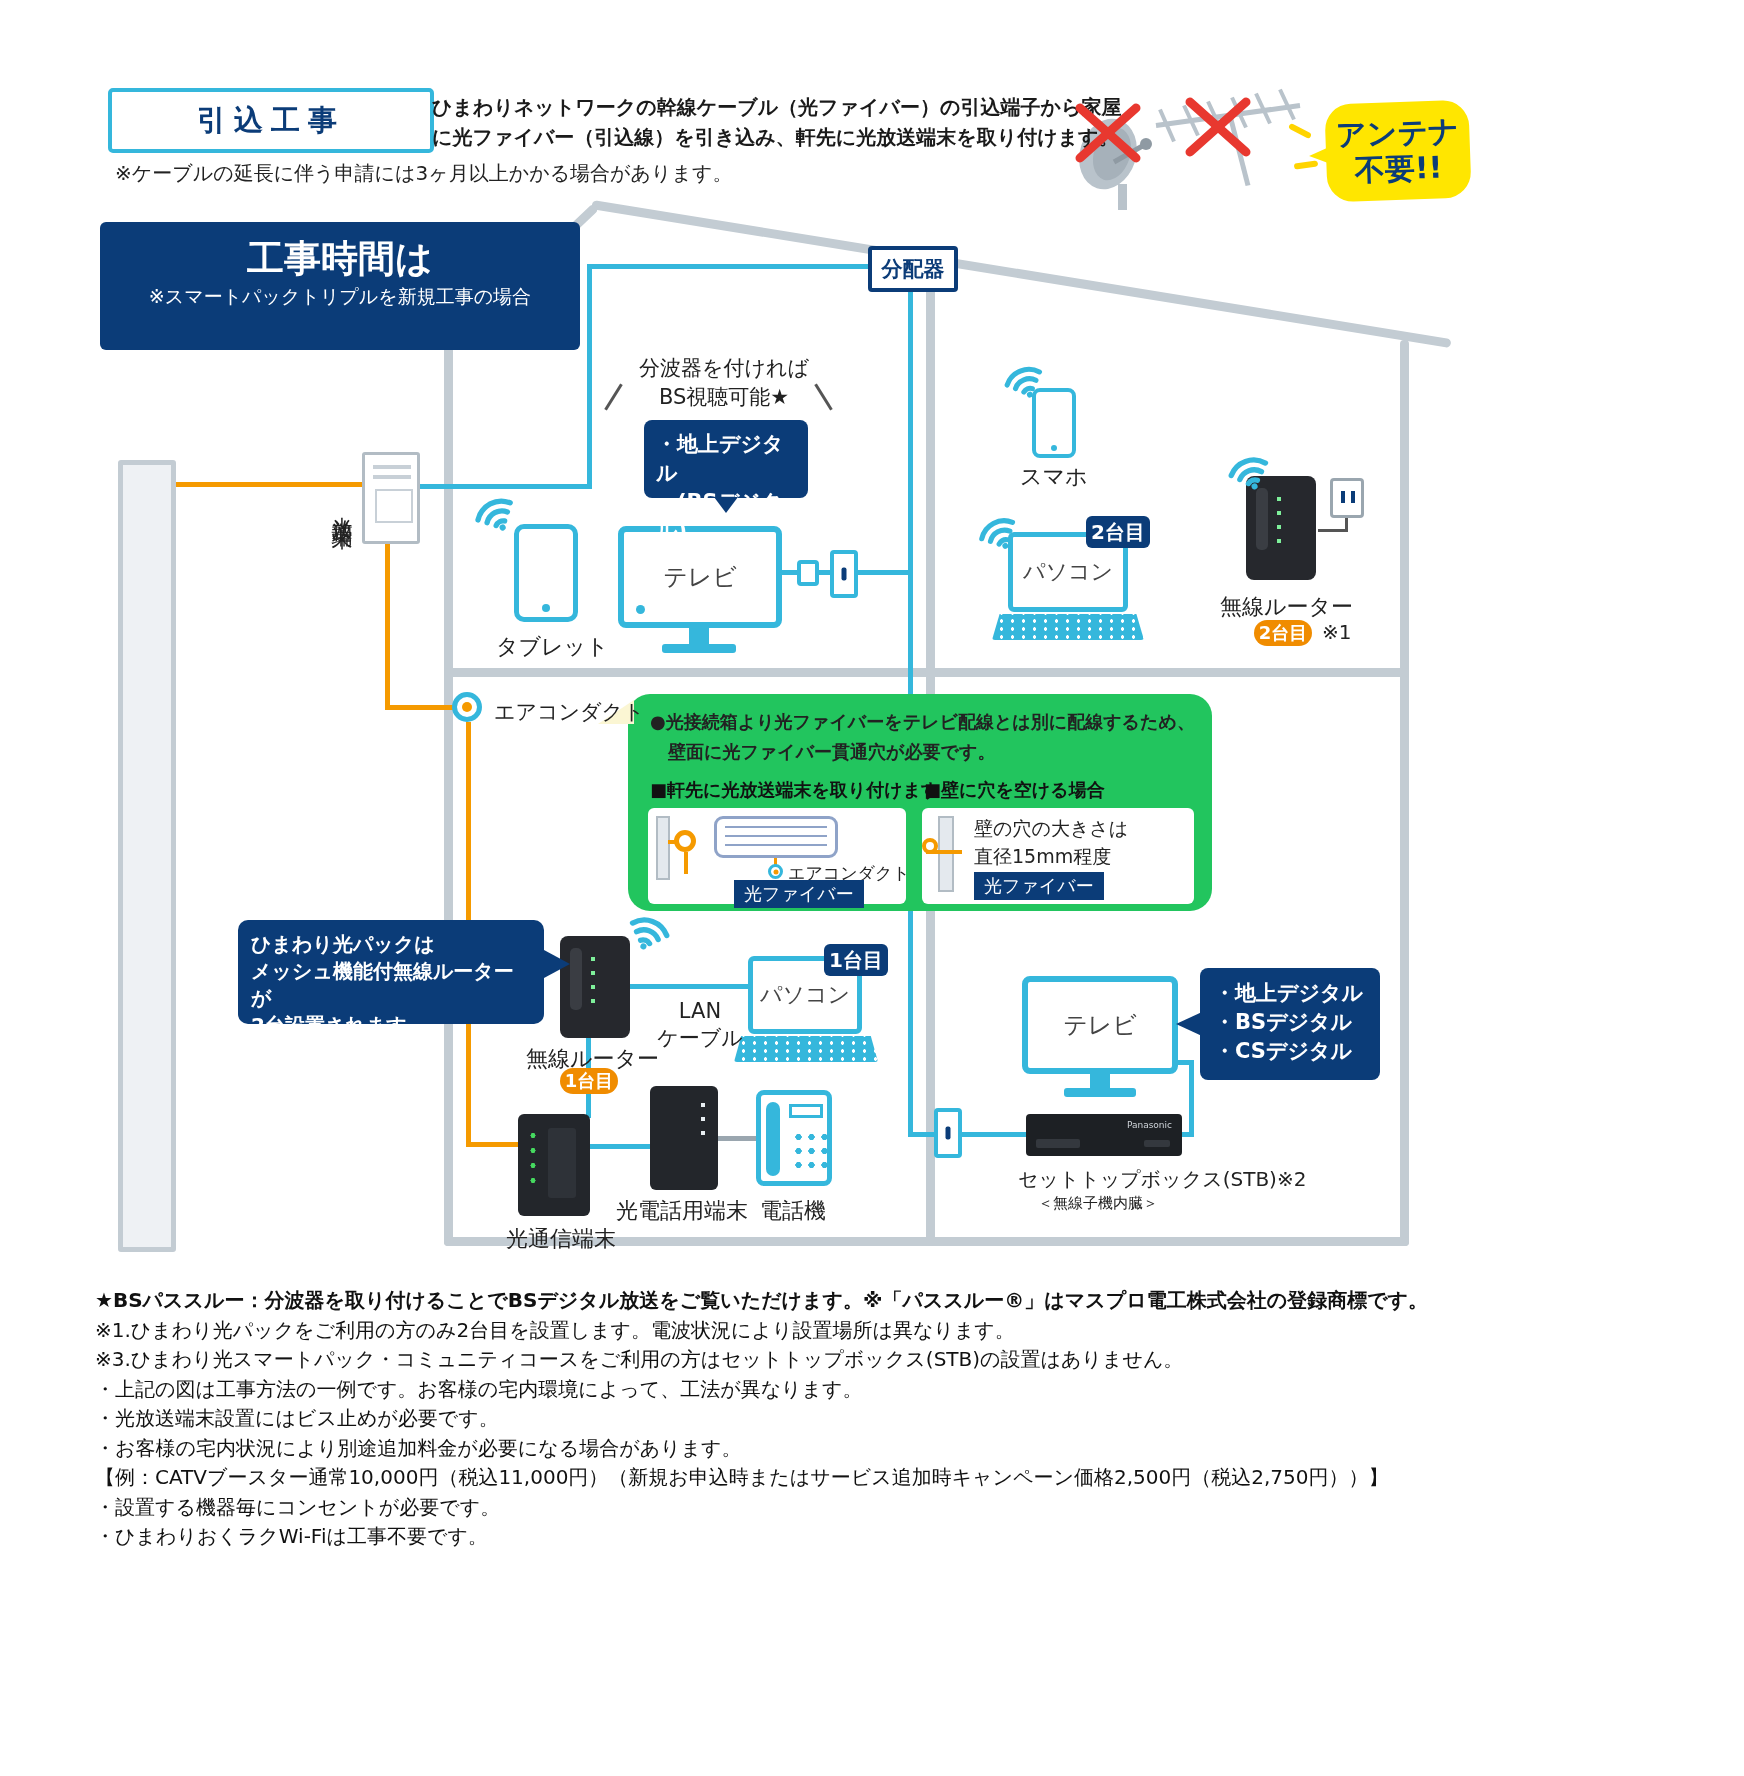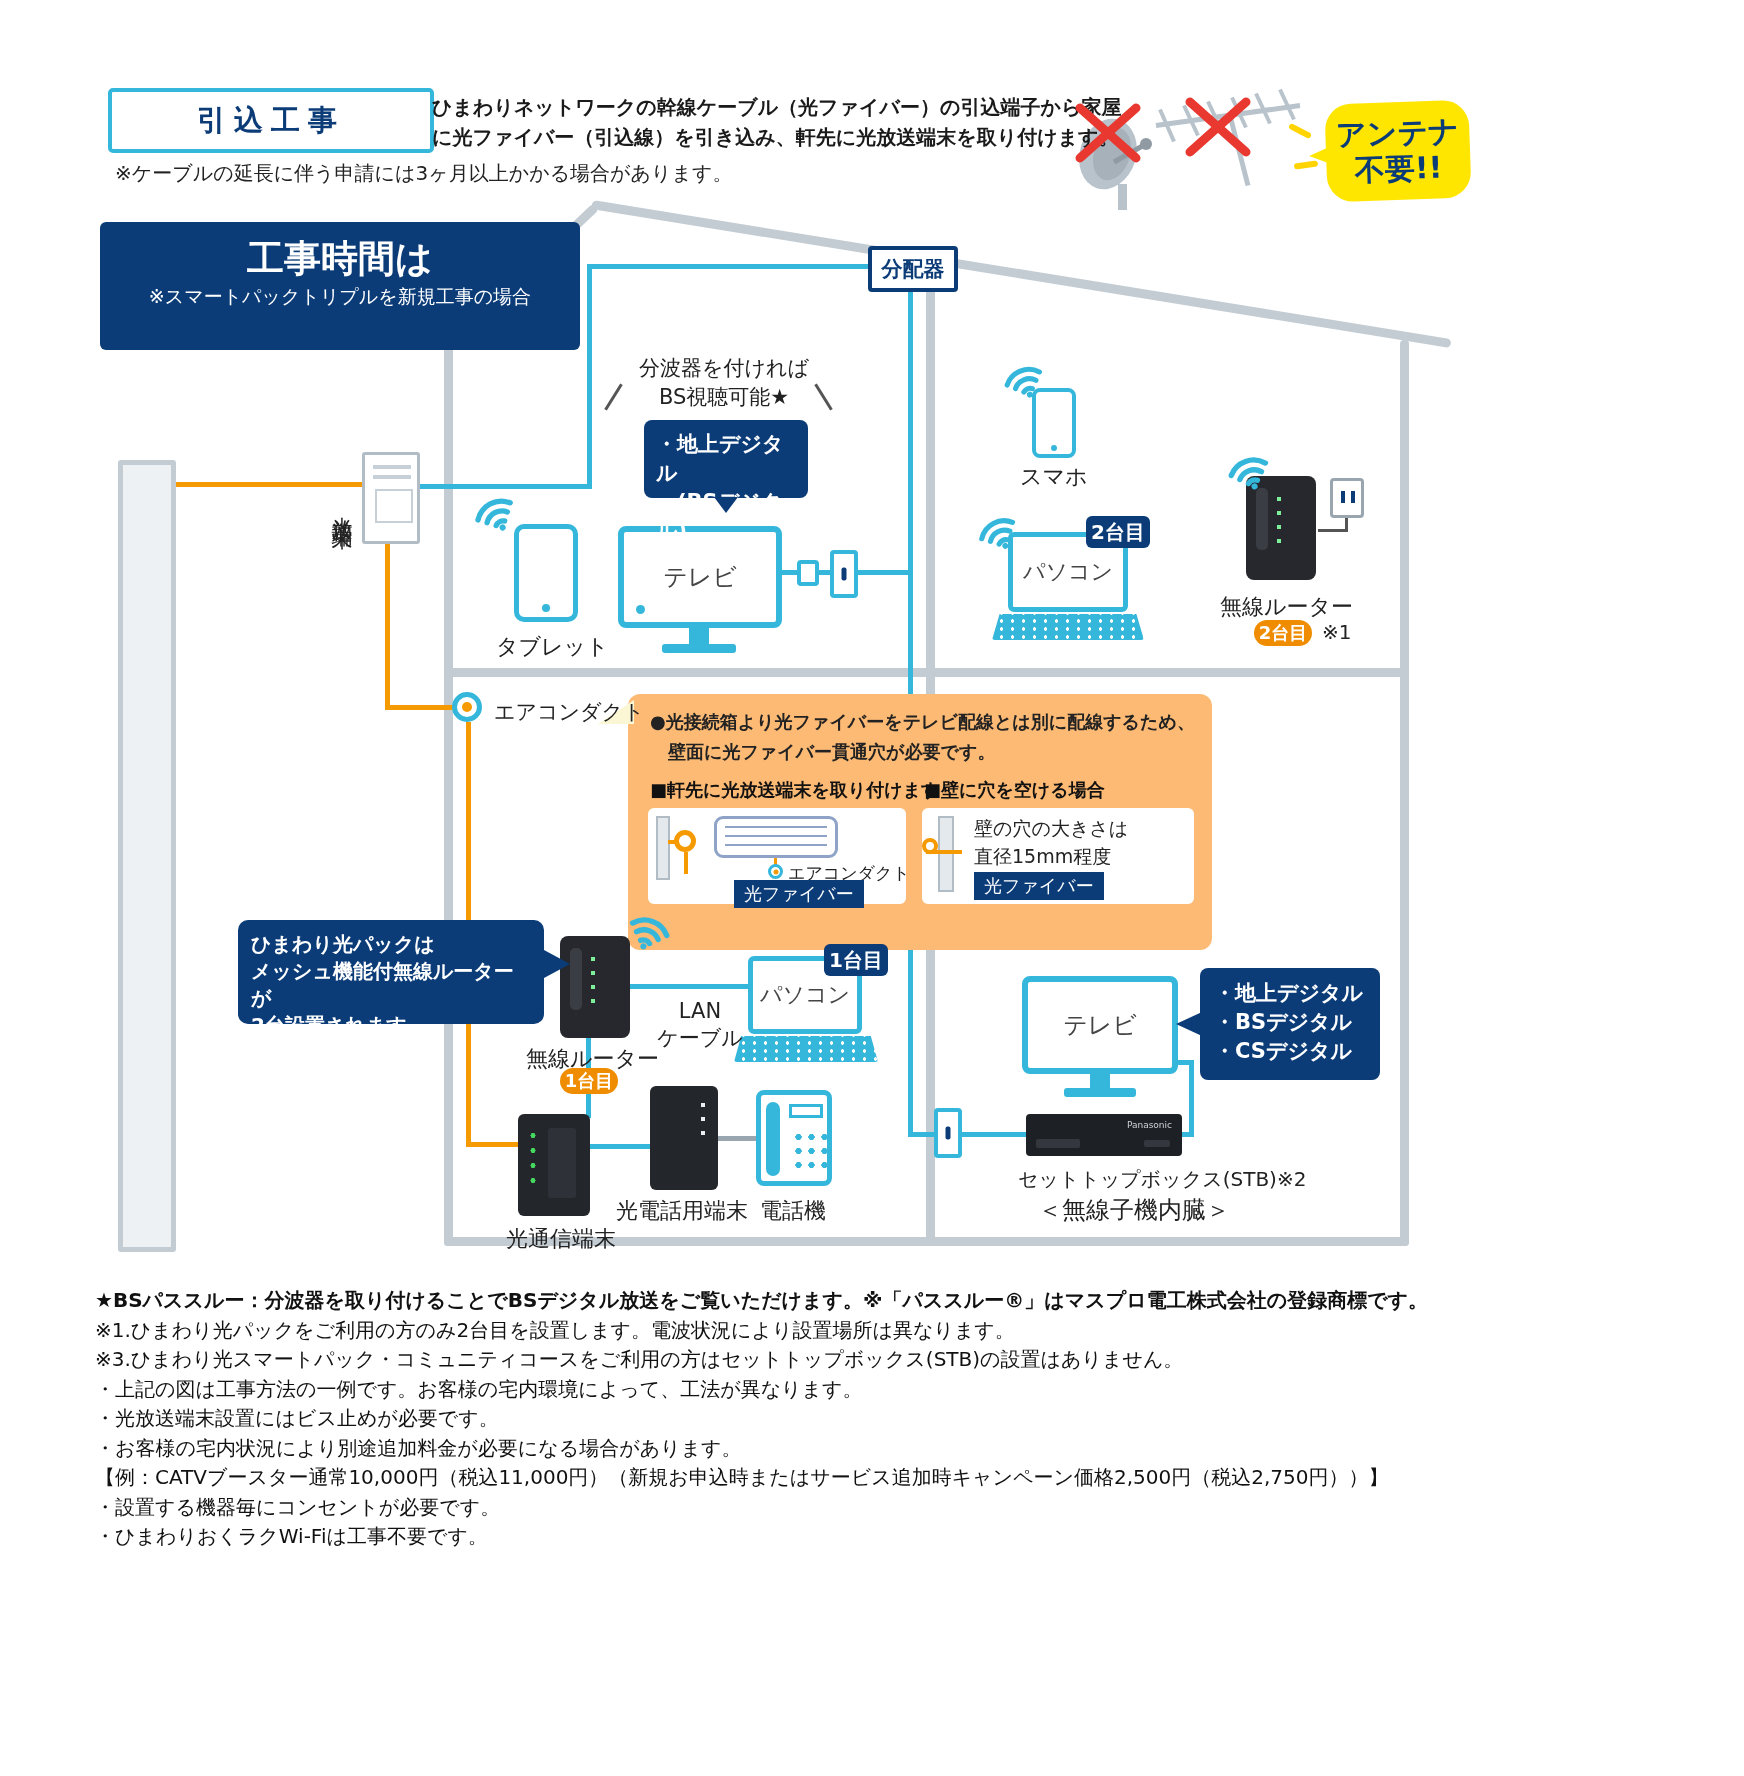--- a/index.html
+++ b/index.html
@@ -229,21 +229,21 @@
   </div>
   <div class="lbl" style="left:1220px;top:592px;font-size:22px;">無線ルーター</div>
   <div class="badge-o" style="left:1254px;top:620px;width:58px;height:26px;font-size:18px;">2台目</div>
   <div class="lbl" style="left:1322px;top:620px;font-size:20px;">※1</div>
 
   <div class="abs" style="left:452px;top:692px;width:30px;height:30px;border:5px solid #35b7dc;border-radius:50%;background:#fff;z-index:4;box-sizing:border-box;">
     <div style="position:absolute;left:50%;top:50%;width:10px;height:10px;background:#f59a00;border-radius:50%;transform:translate(-50%,-50%);"></div>
   </div>
   <div class="lbl" style="left:494px;top:698px;font-size:21px;">エアコンダクト</div>
 
-  <div class="abs" style="left:628px;top:694px;width:584px;height:256px;background:#fdba74;border-radius:12px;z-index:4;">
+  <div class="abs" style="left:628px;top:694px;width:584px;height:217px;background:#22c55e;border-radius:22px;z-index:4;">
     <div class="tri" style="left:-30px;top:6px;border-top:24px solid transparent;border-right:36px solid #fbf6d3;"></div>
     <div class="abs" style="left:22px;top:16px;font-size:18px;font-weight:bold;color:#222;">●光接続箱より光ファイバーをテレビ配線とは別に配線するため、</div>
     <div class="abs" style="left:40px;top:46px;font-size:18px;font-weight:bold;color:#222;">壁面に光ファイバー貫通穴が必要です。</div>
     <div class="abs" style="left:22px;top:84px;font-size:18px;font-weight:bold;color:#111;">■軒先に光放送端末を取り付けます</div>
     <div class="abs" style="left:296px;top:84px;font-size:18px;font-weight:bold;color:#111;">■壁に穴を空ける場合</div>
 
     <div class="whitebox" style="left:20px;top:114px;width:258px;height:96px;">
       <div class="wallpiece" style="left:8px;top:8px;width:14px;height:64px;"></div>
       <div class="ring" style="left:26px;top:22px;width:22px;height:22px;"></div>
       <div class="abs" style="left:20px;top:32px;width:10px;height:4px;background:#f59a00;"></div>
@@ -334,21 +334,21 @@
   <div class="outlet" style="left:934px;top:1108px;width:28px;height:50px;">
       <div class="slot"></div>
     </div>
 
   <div class="abs" style="left:1026px;top:1114px;width:156px;height:42px;background:#1d2024;border-radius:4px;z-index:4;">
     <div style="position:absolute;left:10px;bottom:8px;width:44px;height:9px;background:#34383e;border-radius:2px;"></div>
     <div style="position:absolute;right:10px;top:6px;font-size:9px;color:#cfd4d9;">Panasonic</div>
     <div style="position:absolute;right:12px;bottom:9px;width:26px;height:7px;background:#34383e;border-radius:2px;"></div>
   </div>
   <div class="lbl" style="left:1018px;top:1166px;font-size:20px;">セットトップボックス(STB)※2</div>
-  <div class="lbl" style="left:1038px;top:1194px;font-size:24px;">＜無線子機内臓＞</div>
+  <div class="lbl" style="left:1038px;top:1194px;font-size:15px;">＜無線子機内臓＞</div>
 
   <div class="abs" style="left:95px;top:1286px;width:1600px;color:#111;z-index:6;">
     <div class="footnote-line b">★BSパススルー：分波器を取り付けることでBSデジタル放送をご覧いただけます。※「パススルー®」はマスプロ電工株式会社の登録商標です。</div>
     <div class="footnote-line">※1.ひまわり光パックをご利用の方のみ2台目を設置します。電波状況により設置場所は異なります。</div>
     <div class="footnote-line">※3.ひまわり光スマートパック・コミュニティコースをご利用の方はセットトップボックス(STB)の設置はありません。</div>
     <div class="footnote-line">・上記の図は工事方法の一例です。お客様の宅内環境によって、工法が異なります。</div>
     <div class="footnote-line">・光放送端末設置にはビス止めが必要です。</div>
     <div class="footnote-line">・お客様の宅内状況により別途追加料金が必要になる場合があります。</div>
     <div class="footnote-line">【例：CATVブースター通常10,000円（税込11,000円）（新規お申込時またはサービス追加時キャンペーン価格2,500円（税込2,750円））】</div>
     <div class="footnote-line">・設置する機器毎にコンセントが必要です。</div>

